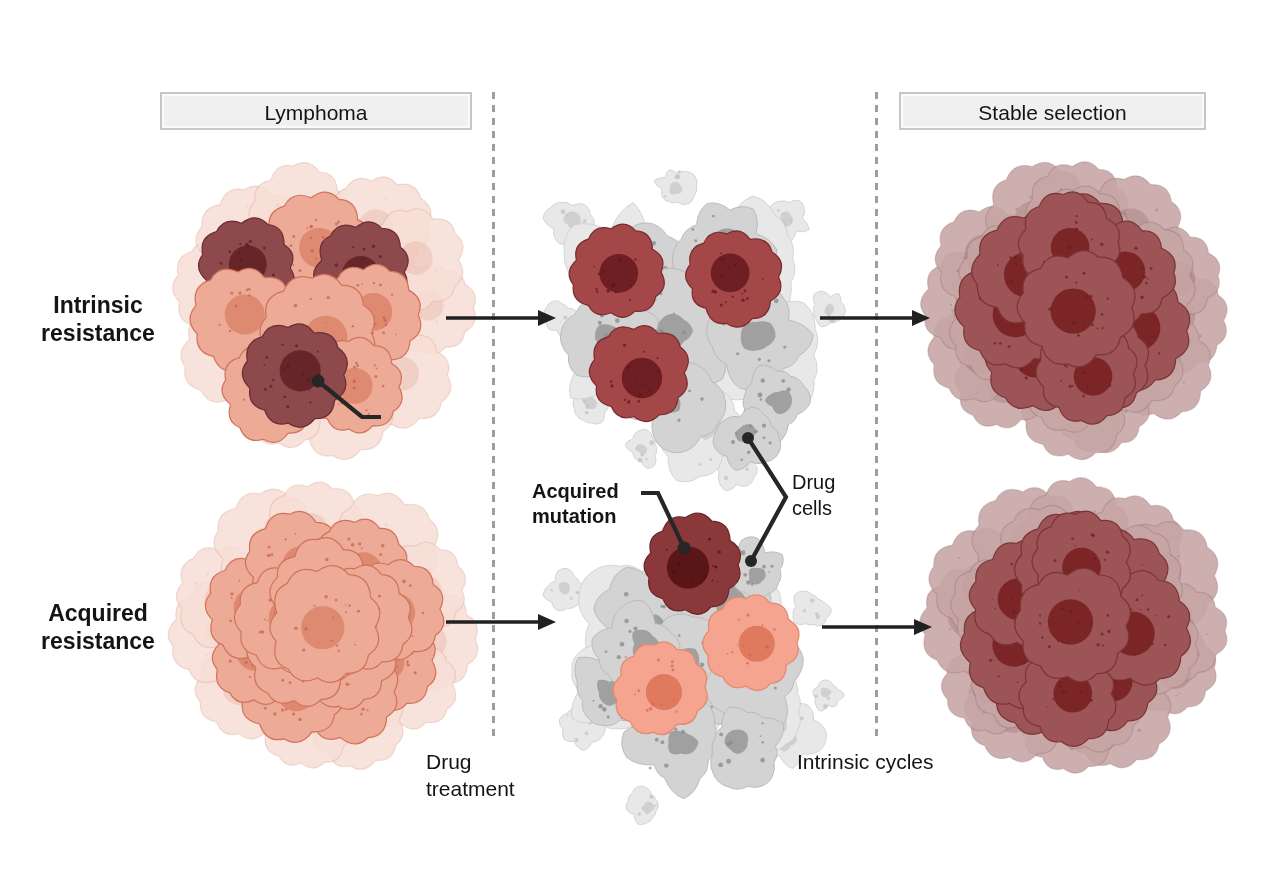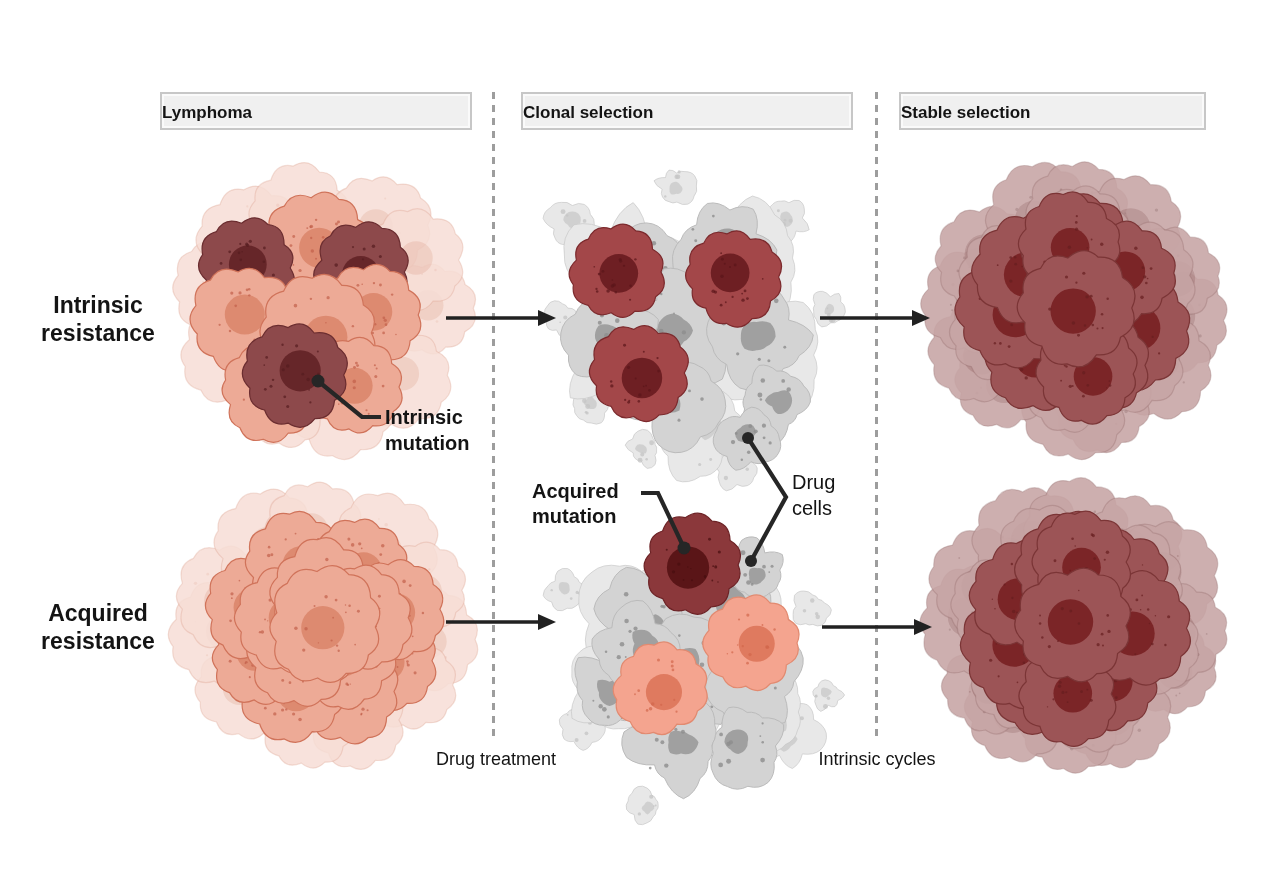--- a/index.html
+++ b/index.html
@@ -1,19 +1,19 @@
 <!DOCTYPE html>
 <html style="--page-bg: #ffffff; --header-bg: #f0f0f0; --header-border: #c7c7c7; --text: #141414; --dashed-line: #9d9d9d; --arrow: #212121; --pointer: #262626; --pink-body: #edaa96; --pink-nucleus: #dd8a70; --pink-stroke: #d0735a; --pale-body: #f7ded6; --pale-nucleus: #eec8bc; --intrinsic-cell-body: #8d494b; --intrinsic-cell-nucleus: #662629; --surviving-cell-body: #a34749; --surviving-cell-nucleus: #6e1f23; --acquired-cell-body: #8b383b; --acquired-cell-nucleus: #5a1517; --resistant-cell-body: #9c5456; --resistant-cell-nucleus: #7b2527; --resistant-outer-body: #c7a5a5; --resistant-outer-nucleus: #b28b8b; --salmon-body: #f4a48f; --salmon-nucleus: #df7a5f; --dead-cell-body: #d3d3d3; --dead-cell-core: #9d9d9d; --dead-cell-light: #e8e8e8; --dead-cell-stroke: #bbbbbb;"><head>
 <meta charset="utf-8">
 <style>
   html,body{margin:0;padding:0;background:#fff;}
   .canvas{position:relative;width:1280px;height:896px;background:var(--page-bg,#fff);
           font-family:"Liberation Sans",sans-serif;color:var(--text,#141414);overflow:hidden;}
-  .hdr{position:absolute;height:38px;line-height:38px;text-align:left;
-       font-size:17px;font-weight:700;background:var(--header-bg,#f0f0f0);
+  .hdr{position:absolute;height:38px;line-height:38px;text-align:center;
+       font-size:21px;font-weight:400;background:var(--header-bg,#f0f0f0);
        border:2px solid var(--header-border,#c7c7c7);box-shadow:inset 0 0 0 2px #fafafa;
        box-sizing:border-box;}
   #h1{left:160px;top:92px;width:312px;}
   #h2{left:521px;top:92px;width:332px;}
   #h3{left:899px;top:92px;width:307px;}
   .vline{position:absolute;width:3px;top:92px;height:650px;
          background:repeating-linear-gradient(to bottom,var(--dashed-line,#9d9d9d) 0 7px,transparent 7px 13px);}
   #v1{left:492px;} #v2{left:875px;}
   .rowlab{position:absolute;left:18px;width:160px;text-align:center;
           font-size:23px;font-weight:700;line-height:1.22;}
@@ -24,31 +24,30 @@
   #c3{left:920px;top:158px;width:310px;height:305px;}
   #c4{left:165px;top:475px;width:320px;height:310px;}
   #c5{left:525px;top:490px;width:330px;height:310px;}
   #c6{left:920px;top:476px;width:310px;height:305px;}
   .overlay{position:absolute;left:0;top:0;pointer-events:none;}
   .ann{position:absolute;font-size:20px;line-height:1.3;}
   .ann.bold{font-weight:700;}
   #ann-intrinsic{left:385px;top:404px;width:105px;}
   #ann-acquired{left:532px;top:479px;width:100px;line-height:1.25;}
   #ann-dead{left:792px;top:469px;width:62px;}
-  .translab{position:absolute;text-align:center;font-size:18px;line-height:1.3;}
+  .translab{position:absolute;font-size:21px;line-height:1.3;}
   #t1{left:426px;top:748px;width:140px;}
   #t2{left:797px;top:748px;width:160px;}
 </style>
 </head>
 <body>
 
 <div class="canvas">
 
   <div class="hdr" id="h1">Lymphoma</div>
-  <div class="hdr" id="h2">Clonal selection</div>
   <div class="hdr" id="h3">Stable selection</div>
 
   <div class="vline" id="v1"></div>
   <div class="vline" id="v2"></div>
 
   <div class="rowlab" id="r1">Intrinsic resistance</div>
   <div class="rowlab" id="r2">Acquired resistance</div>
 
   <svg class="cluster" id="c1" width="320" height="300">
       <g opacity="0.85">
@@ -1992,20 +1991,19 @@
       <polyline points="641,493 658,493 684,548" fill="none" stroke="#262626" stroke-width="4.2"></polyline>
       <circle cx="684" cy="548" r="6.5" fill="#262626"></circle>
     </g>
     <g>
       <polyline points="748,438 786,497 751,561" fill="none" stroke="#262626" stroke-width="4.2"></polyline>
       <circle cx="748" cy="438" r="6" fill="#262626"></circle>
       <circle cx="751" cy="561" r="6" fill="#262626"></circle>
     </g>
   </svg>
 
-  <div class="ann bold" id="ann-intrinsic">Intrinsic mutation</div>
   <div class="ann bold" id="ann-acquired">Acquired mutation</div>
   <div class="ann" id="ann-dead">Drug cells</div>
 
   <div class="translab" id="t1">Drug treatment</div>
   <div class="translab" id="t2">Intrinsic cycles</div>
 
 </div>
 
 </body></html>

